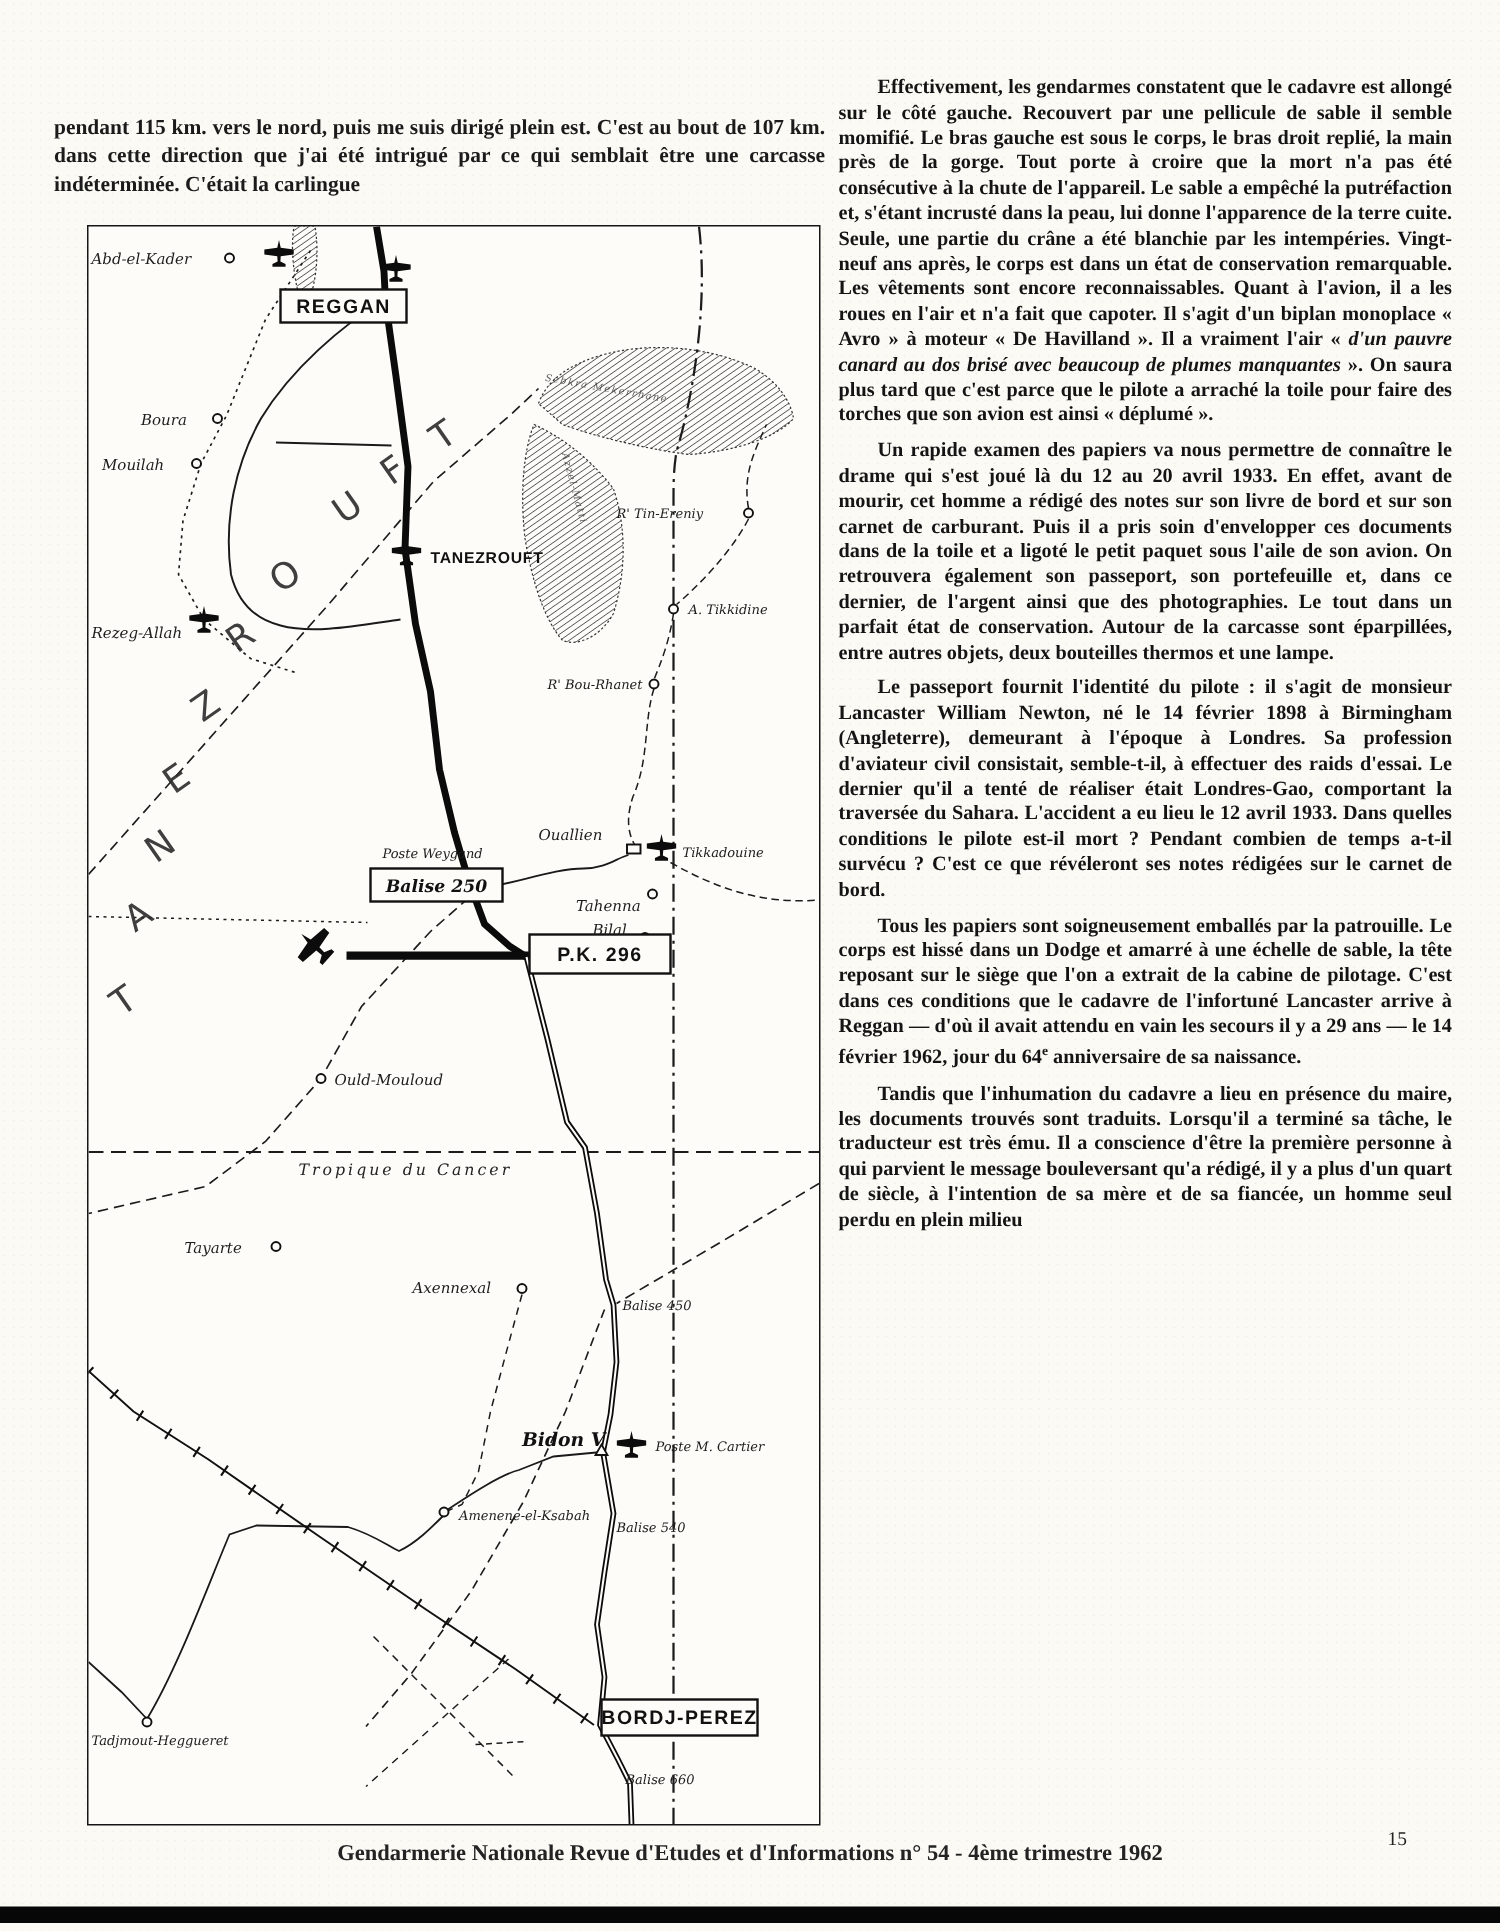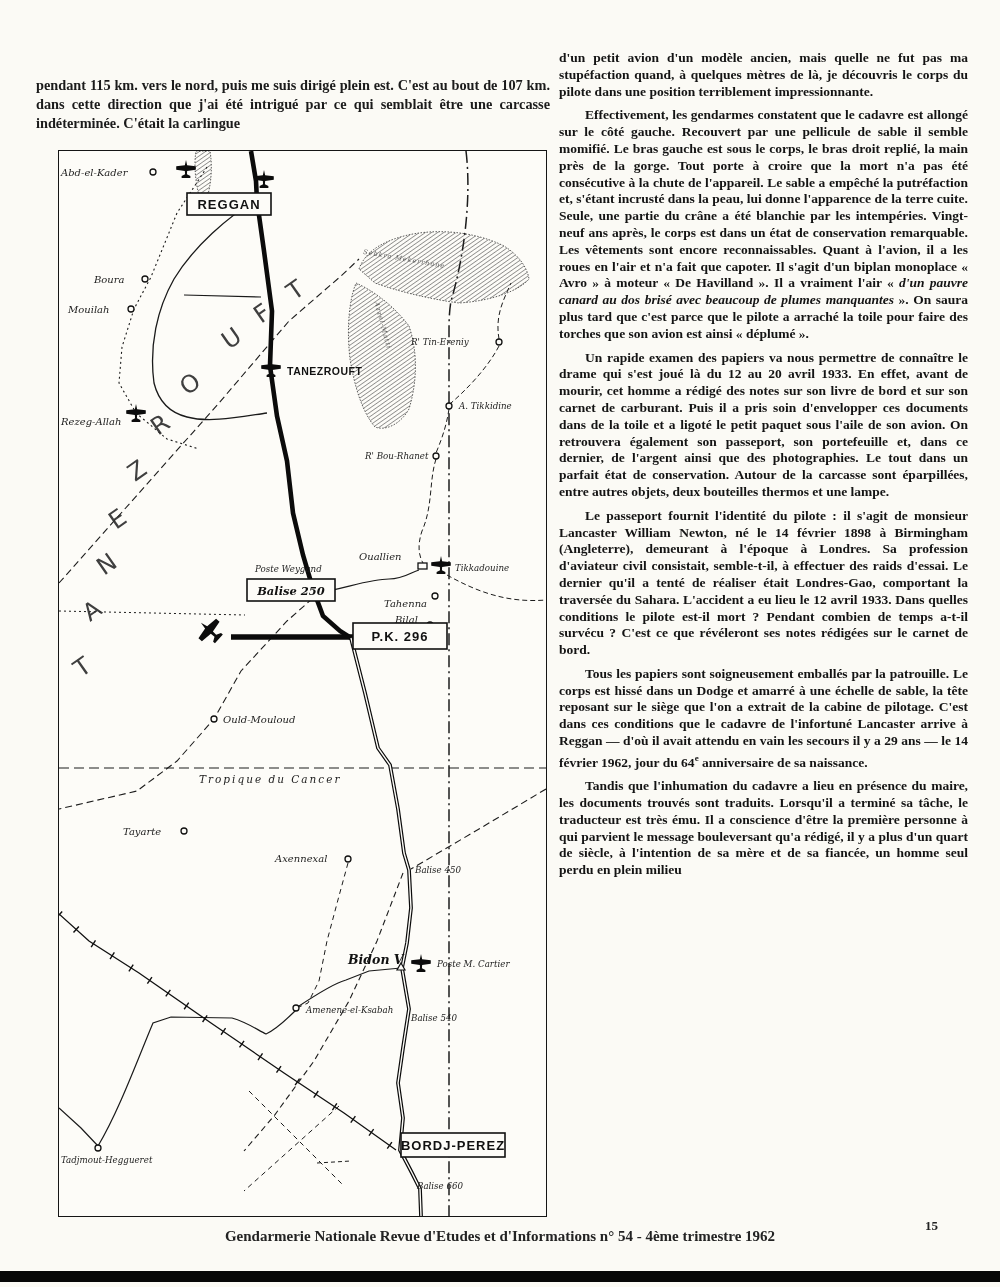--- a/index.html
+++ b/index.html
@@ -35,21 +35,21 @@
     font-weight:700;font-size:13.5px;line-height:16.8px;text-align:justify;color:#141414;
   }
   .para{margin:0 0 7px 0;}
   .para.ind{text-indent:26px;}
   .para sup{font-size:9px;}
   #footer-line{
     position:absolute;top:1228px;left:100px;width:800px;text-align:center;
     font-size:15px;color:#232323;font-weight:700;
   }
   #page-number{
-    position:absolute;top:1218px;left:925px;font-size:13px;font-weight:700;color:#222;
+    position:absolute;top:1218px;left:925px;font-size:13px;font-weight:400;color:#222;
   }
   #bottom-bar{
     position:absolute;top:1271px;left:0;width:1000px;height:11px;background:#070707;
   }
 </style>
 </head>
 <body>
 
 <div id="intro">pendant 115 km. vers le nord, puis me suis dirigé plein est. C'est au bout de 107 km. dans cette direction que j'ai été intrigué par ce qui semblait être une carcasse indéterminée. C'était la carlingue</div>
 
@@ -187,21 +187,20 @@
         <text x="378" y="816" class="sm">Poste M. Cartier</text>
         <text x="247" y="862" class="sm">Amenene-el-Ksabah</text>
         <text x="352" y="870" class="sm">Balise 540</text>
         <text x="2" y="1012" class="sm">Tadjmout-Heggueret</text>
         <text x="358" y="1038" class="sm">Balise 660</text>
       </g>
   </svg>
 </div>
 
 <div id="article-col">
-    <p class="para"><span>d'un petit avion d'un modèle ancien, mais quelle ne fut pas ma stupéfaction quand, à quelques mètres de là, je découvris le corps du pilote dans une position terriblement impressionnante.</span></p>
     <p class="para ind"><span>Effectivement, les gendarmes constatent que le cadavre est allongé sur le côté gauche. Recouvert par une pellicule de sable il semble momifié. Le bras gauche est sous le corps, le bras droit replié, la main près de la gorge. Tout porte à croire que la mort n'a pas été consécutive à la chute de l'appareil. Le sable a empêché la putréfaction et, s'étant incrusté dans la peau, lui donne l'apparence de la terre cuite. Seule, une partie du crâne a été blanchie par les intempéries. Vingt-neuf ans après, le corps est dans un état de conservation remarquable. Les vêtements sont encore reconnaissables. Quant à l'avion, il a les roues en l'air et n'a fait que capoter. Il s'agit d'un biplan monoplace « Avro » à moteur « De Havilland ». Il a vraiment l'air « </span><span style="font-style: italic;">d'un pauvre canard au dos brisé avec beaucoup de plumes manquantes</span><span> ». On saura plus tard que c'est parce que le pilote a arraché la toile pour faire des torches que son avion est ainsi « déplumé ».</span></p>
     <p class="para ind"><span>Un rapide examen des papiers va nous permettre de connaître le drame qui s'est joué là du 12 au 20 avril 1933. En effet, avant de mourir, cet homme a rédigé des notes sur son livre de bord et sur son carnet de carburant. Puis il a pris soin d'envelopper ces documents dans de la toile et a ligoté le petit paquet sous l'aile de son avion. On retrouvera également son passeport, son portefeuille et, dans ce dernier, de l'argent ainsi que des photographies. Le tout dans un parfait état de conservation. Autour de la carcasse sont éparpillées, entre autres objets, deux bouteilles thermos et une lampe.</span></p>
     <p class="para ind"><span>Le passeport fournit l'identité du pilote : il s'agit de monsieur Lancaster William Newton, né le 14 février 1898 à Birmingham (Angleterre), demeurant à l'époque à Londres. Sa profession d'aviateur civil consistait, semble-t-il, à effectuer des raids d'essai. Le dernier qu'il a tenté de réaliser était Londres-Gao, comportant la traversée du Sahara. L'accident a eu lieu le 12 avril 1933. Dans quelles conditions le pilote est-il mort ? Pendant combien de temps a-t-il survécu ? C'est ce que révéleront ses notes rédigées sur le carnet de bord.</span></p>
     <p class="para ind"><span>Tous les papiers sont soigneusement emballés par la patrouille. Le corps est hissé dans un Dodge et amarré à une échelle de sable, la tête reposant sur le siège que l'on a extrait de la cabine de pilotage. C'est dans ces conditions que le cadavre de l'infortuné Lancaster arrive à Reggan — d'où il avait attendu en vain les secours il y a 29 ans — le 14 février 1962, jour du 64</span><sup>e</sup><span> anniversaire de sa naissance.</span></p>
     <p class="para ind"><span>Tandis que l'inhumation du cadavre a lieu en présence du maire, les documents trouvés sont traduits. Lorsqu'il a terminé sa tâche, le traducteur est très ému. Il a conscience d'être la première personne à qui parvient le message bouleversant qu'a rédigé, il y a plus d'un quart de siècle, à l'intention de sa mère et de sa fiancée, un homme seul perdu en plein milieu</span></p>
   </div>
 
 <div id="footer-line">Gendarmerie Nationale Revue d'Etudes et d'Informations n° 54 - 4ème trimestre 1962</div>
 <div id="page-number">15</div>
 <div id="bottom-bar"></div>

